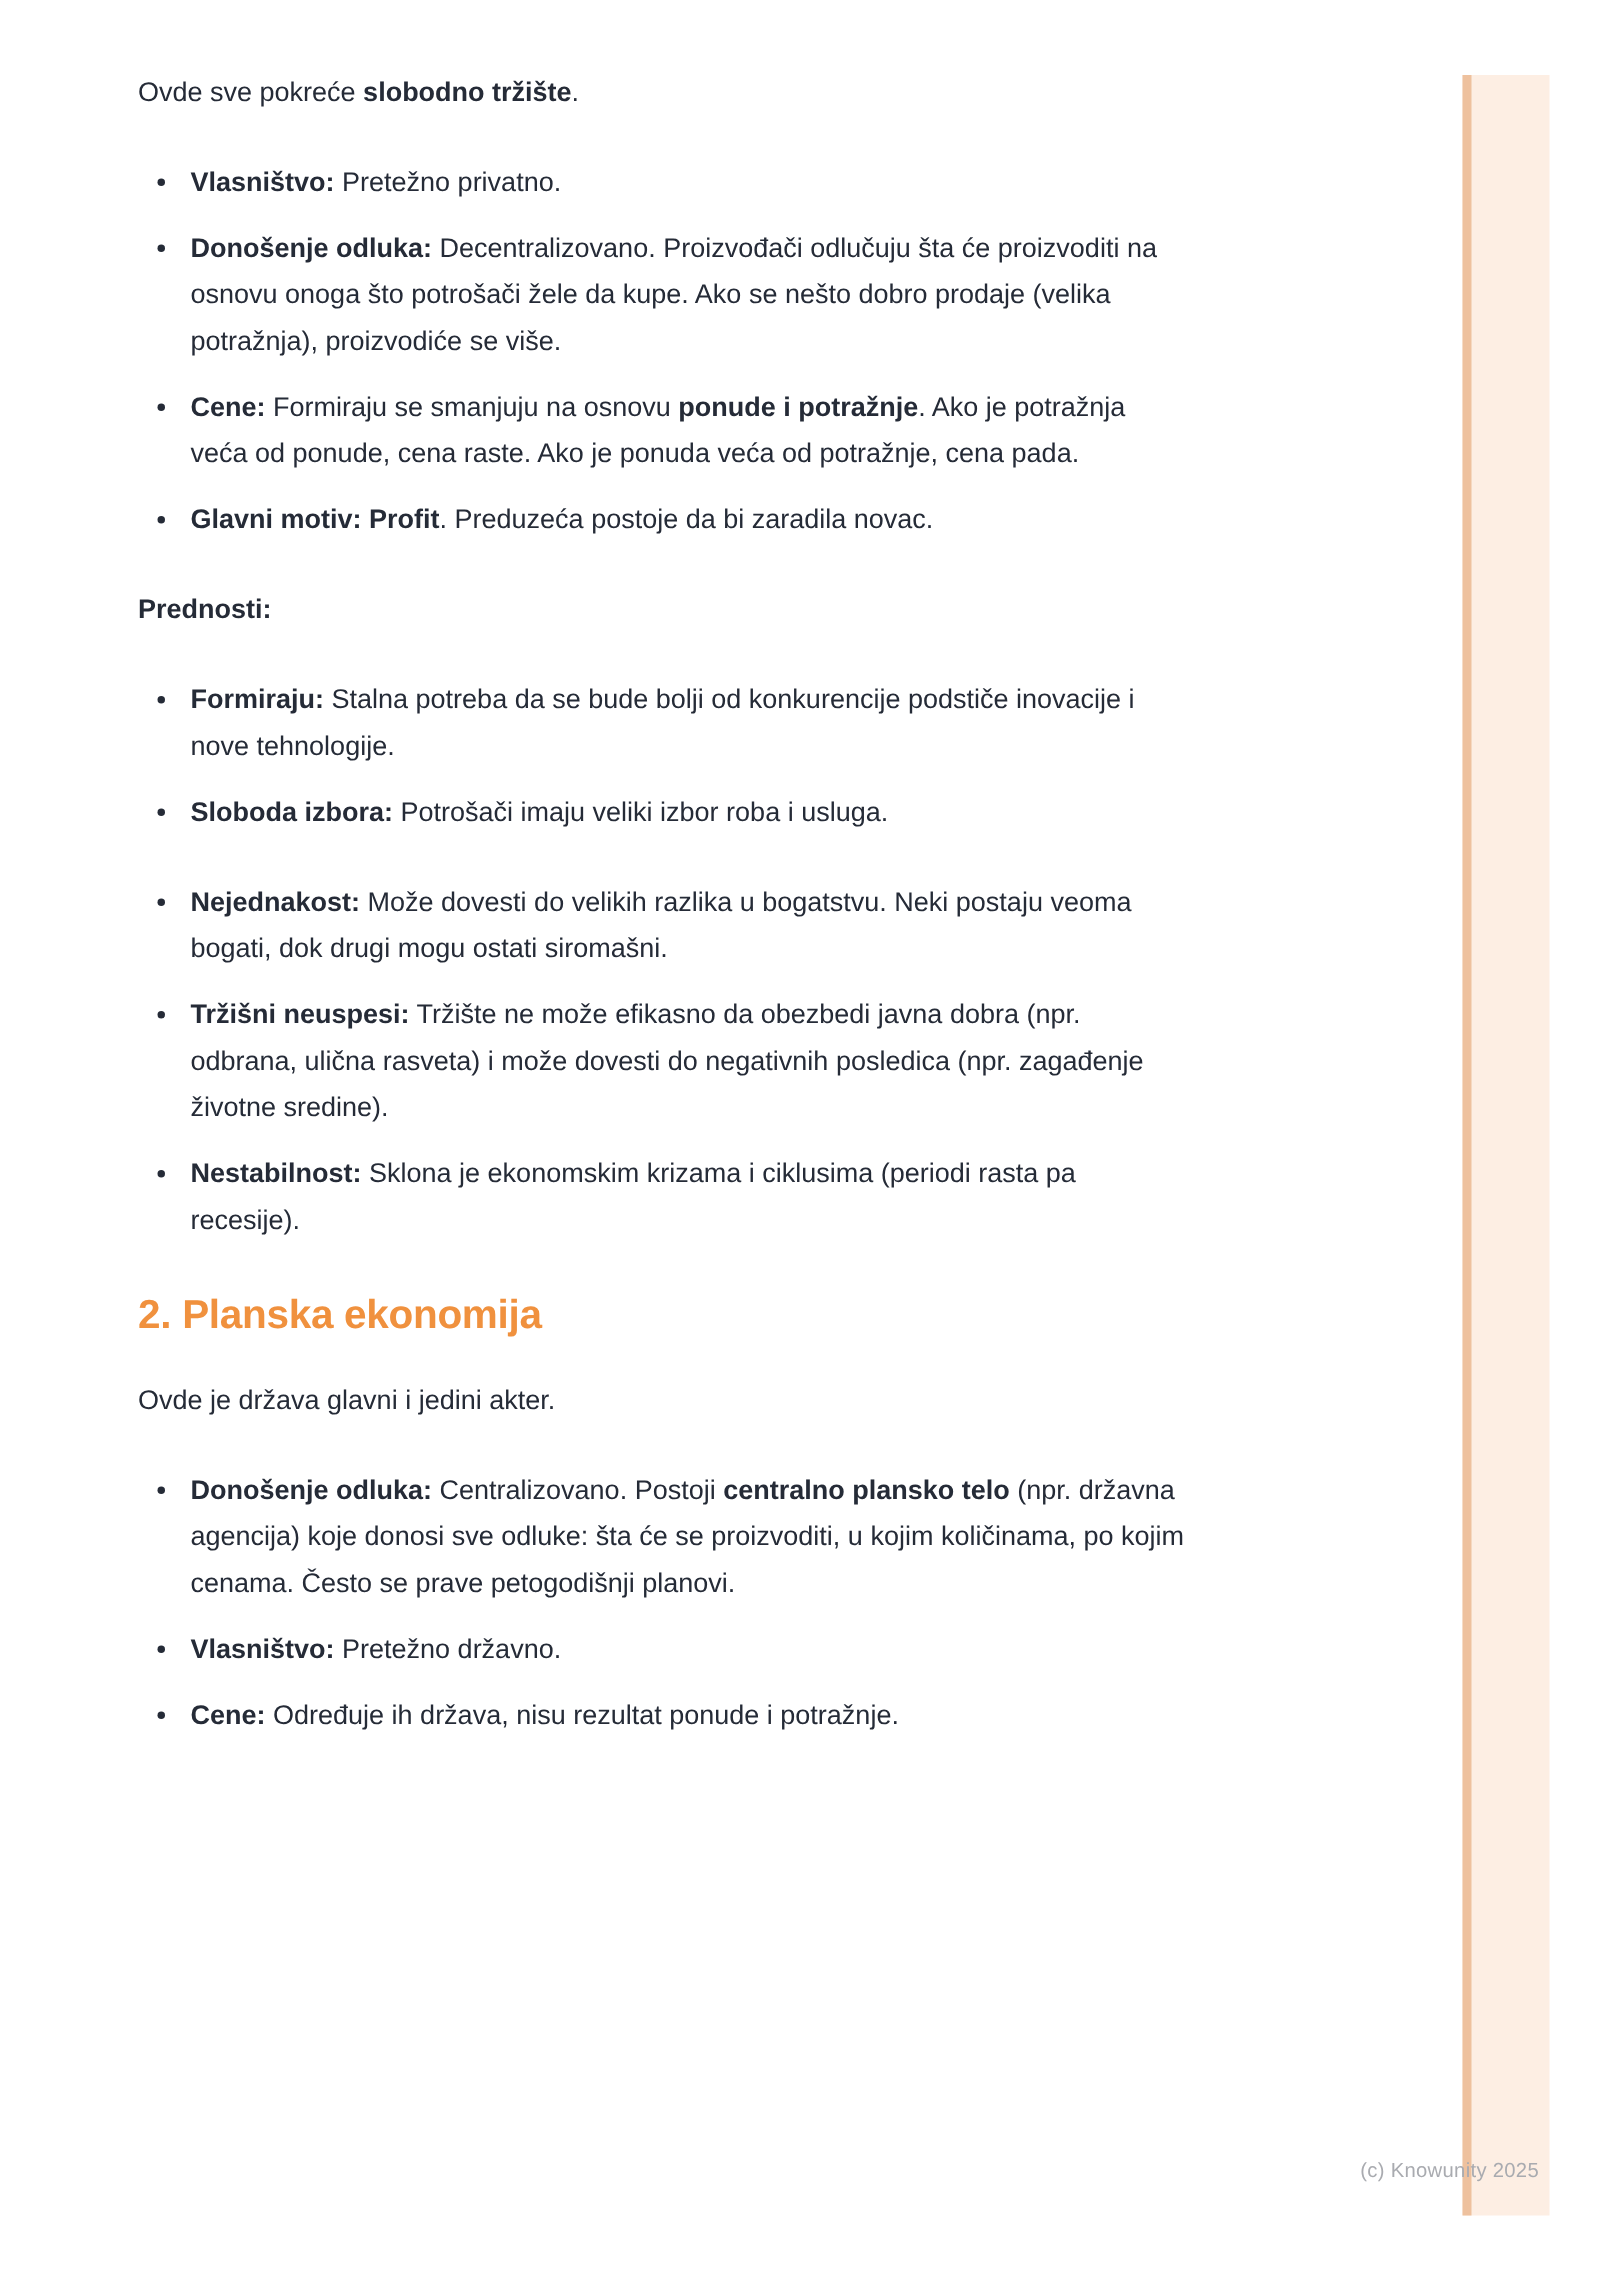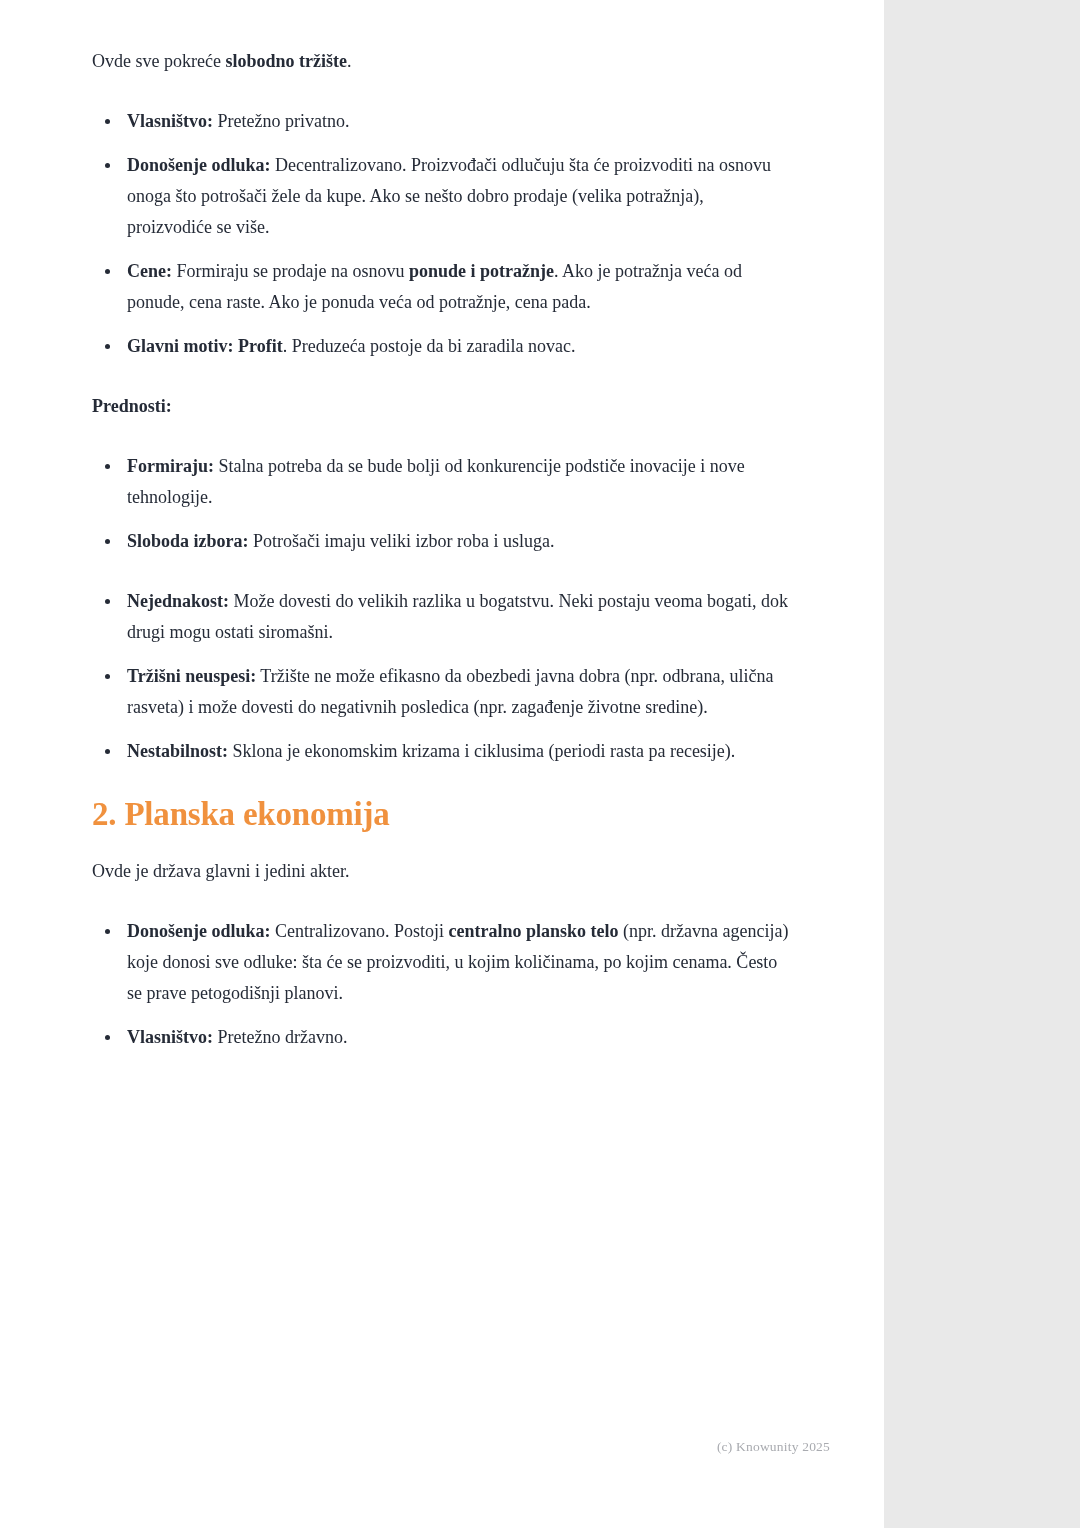--- a/index.html
+++ b/index.html
@@ -7,25 +7,25 @@
     --accent:#f0913e;
     --muted:#a9abb0;
     --stripe-fill:#fdeee3;
     --stripe-border:#eec19e;
     --page-bg:#ffffff;
   }
   *{box-sizing:border-box;}
   html,body{margin:0;padding:0;background:#e9e9e9;}
   .page{
     position:relative;
-    width:884px;
+    width:1080px;
     height:1528px;
     background:var(--page-bg);
     overflow:hidden;
-    font-family:Liberation Serif, serif;
+    font-family:Liberation Sans, sans-serif;
     color:var(--body-color);
   }
   .accent-stripe{
     position:absolute;
     top:50px;
     left:975px;
     width:58px;
     height:1427px;
     background:var(--stripe-fill);
     border-left:6px solid var(--stripe-border);
@@ -41,21 +41,21 @@
     z-index:2;
   }
   .content p.para{margin:0 0 29px;}
   .content h3.subheading{
     font-size:18px;
     line-height:31px;
     font-weight:700;
     margin:0 0 29px;
   }
   .content h2.section-heading{
-    font-size:33px;
+    font-size:27px;
     line-height:36px;
     font-weight:700;
     color:var(--accent);
     margin:12px 0 24px;
     letter-spacing:-0.2px;
   }
   ul.bullets{
     list-style:none;
     margin:0 0 29px;
     padding:0;
@@ -90,34 +90,35 @@
 </head>
 <body>
 
 <div class="page">
   <div class="accent-stripe"></div>
   <main class="content" id="content">
       <p class="para"><span>Ovde sve pokreće </span><strong>slobodno tržište</strong><span>.</span></p>
       <ul class="bullets">
         <li><strong>Vlasništvo:</strong><span> Pretežno privatno.</span></li>
         <li><strong>Donošenje odluka:</strong><span> Decentralizovano. Proizvođači odlučuju šta će proizvoditi na osnovu onoga što potrošači žele da kupe. Ako se nešto dobro prodaje (velika potražnja), proizvodiće se više.</span></li>
-        <li><strong>Cene:</strong><span> Formiraju se prodaje na osnovu </span><strong>ponude i potražnje</strong><span>. Ako je potražnja veća od ponude, cena raste. Ako je ponuda veća od potražnje, cena pada.</span></li>
+        <li><strong>Cene:</strong><span> Formiraju se smanjuju na osnovu </span><strong>ponude i potražnje</strong><span>. Ako je potražnja veća od ponude, cena raste. Ako je ponuda veća od potražnje, cena pada.</span></li>
         <li><strong>Glavni motiv: Profit</strong><span>. Preduzeća postoje da bi zaradila novac.</span></li>
       </ul>
       <h3 class="subheading">Prednosti:</h3>
       <ul class="bullets">
         <li><strong>Formiraju:</strong><span> Stalna potreba da se bude bolji od konkurencije podstiče inovacije i nove tehnologije.</span></li>
         <li><strong>Sloboda izbora:</strong><span> Potrošači imaju veliki izbor roba i usluga.</span></li>
       </ul>
       <ul class="bullets">
         <li><strong>Nejednakost:</strong><span> Može dovesti do velikih razlika u bogatstvu. Neki postaju veoma bogati, dok drugi mogu ostati siromašni.</span></li>
         <li><strong>Tržišni neuspesi:</strong><span> Tržište ne može efikasno da obezbedi javna dobra (npr. odbrana, ulična rasveta) i može dovesti do negativnih posledica (npr. zagađenje životne sredine).</span></li>
         <li><strong>Nestabilnost:</strong><span> Sklona je ekonomskim krizama i ciklusima (periodi rasta pa recesije).</span></li>
       </ul>
       <h2 class="section-heading">2. Planska ekonomija</h2>
       <p class="para"><span>Ovde je država glavni i jedini akter.</span></p>
       <ul class="bullets">
         <li><strong>Donošenje odluka:</strong><span> Centralizovano. Postoji </span><strong>centralno plansko telo</strong><span> (npr. državna agencija) koje donosi sve odluke: šta će se proizvoditi, u kojim količinama, po kojim cenama. Često se prave petogodišnji planovi.</span></li>
         <li><strong>Vlasništvo:</strong><span> Pretežno državno.</span></li>
+        <li><strong>Cene:</strong><span> Određuje ih država, nisu rezultat ponude i potražnje.</span></li>
       </ul>
     </main>
   <div class="copyright">(c) Knowunity 2025</div>
 </div>
 
 </body></html>

